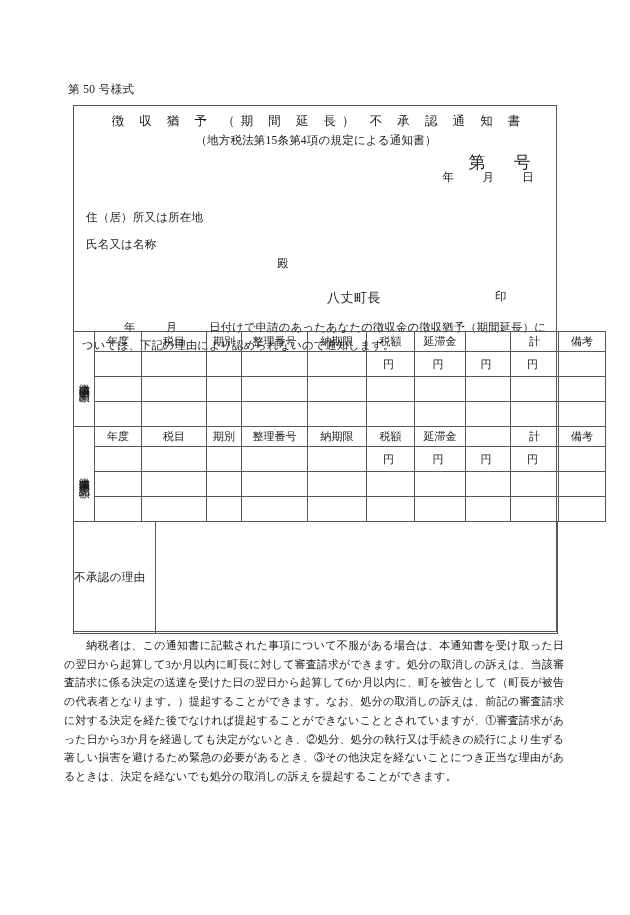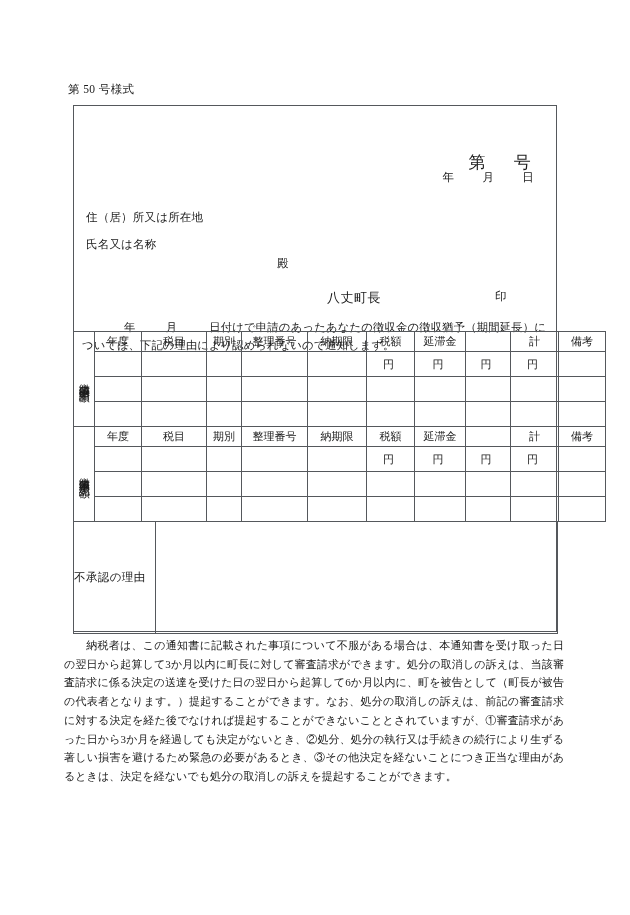--- a/index.html
+++ b/index.html
@@ -241,20 +241,22 @@
 </style>
 </head>
 <body>
 
 <div class="page">
 
   <div class="form-no">第 50 号様式</div>
 
   <div class="frame">
 
+    <div class="title-main">徴 収 猶 予 （期 間 延 長） 不 承 認 通 知 書</div>
+    <div class="title-sub">（地方税法第15条第4項の規定による通知書）</div>
 
     <div class="doc-no">
       <span>第</span><span class="gap"></span><span>号</span>
     </div>
 
     <div class="doc-date">
       <span>年</span><span class="gap"></span><span>月</span><span class="gap"></span><span>日</span>
     </div>
 
     <div class="addr-line">住（居）所又は所在地</div>

